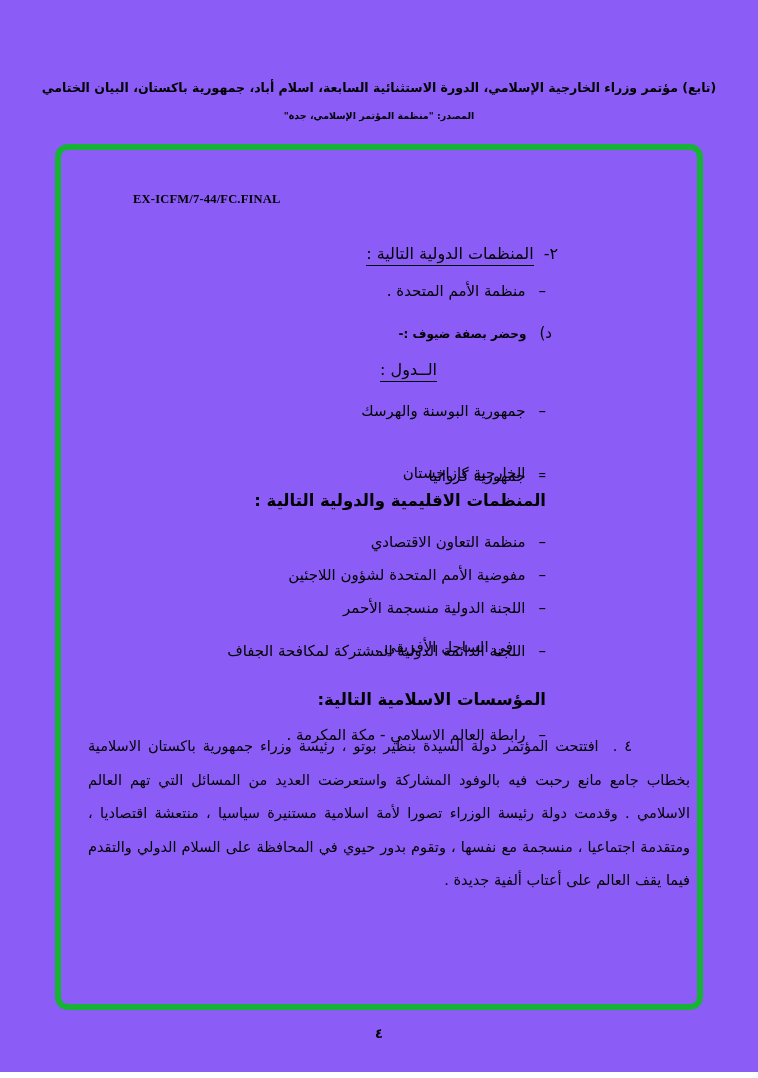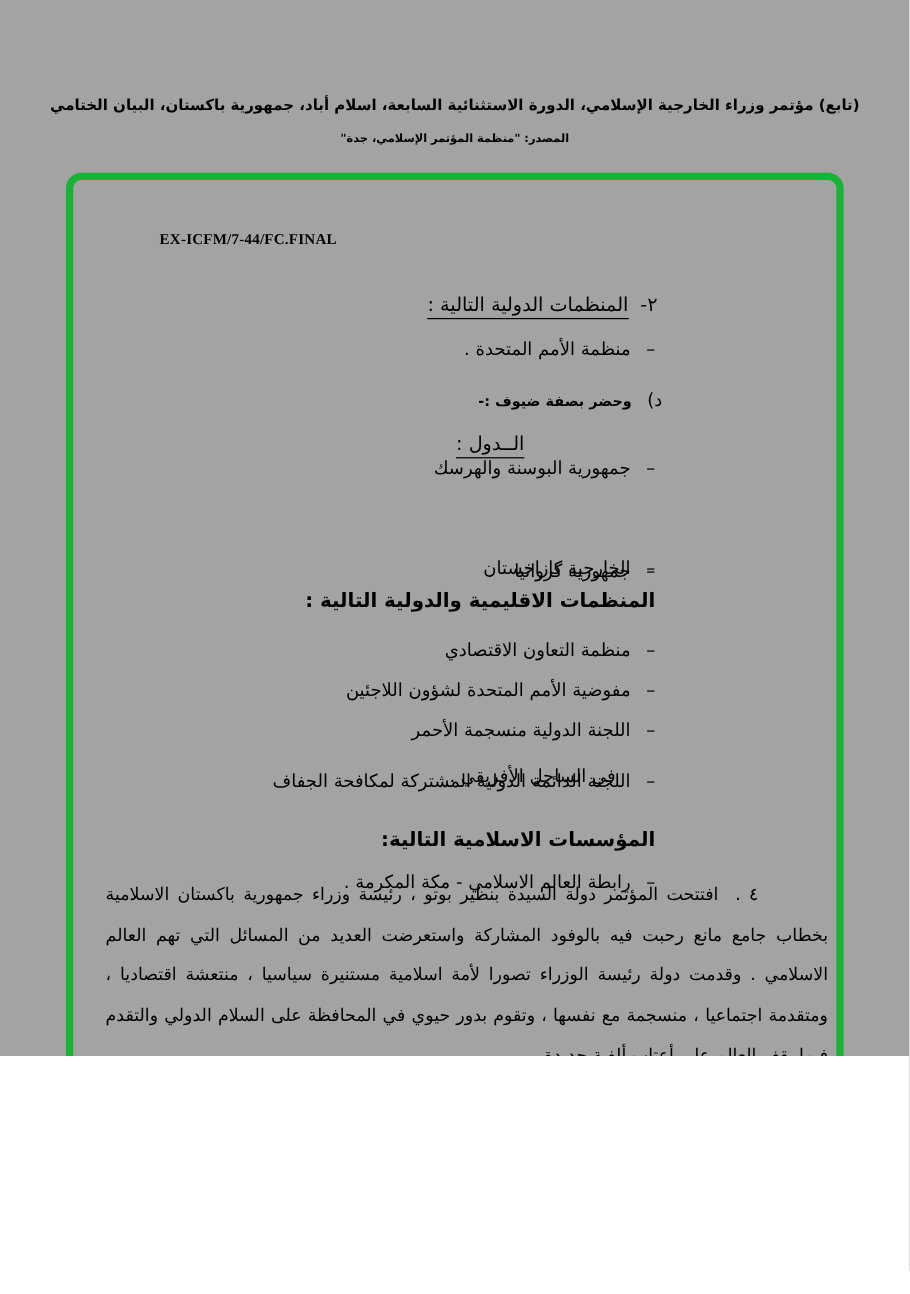--- a/index.html
+++ b/index.html
@@ -1,17 +1,17 @@
 <!DOCTYPE html>
 <html lang="ar"><head>
 <meta charset="utf-8">
 <style>
   html,body{margin:0;padding:0;background:#ffffff;}
   .page{
-    position:relative;width:758px;height:880px;background:#a3a3a3;
+    position:relative;width:758px;height:1072px;background:#8b5cf6;
     font-family:"DejaVu Sans",sans-serif;color:#000;overflow:hidden;
   }
   .hdr1{
     position:absolute;top:78px;left:30px;right:30px;text-align:center;
     direction:rtl;font-weight:bold;font-size:12.5px;line-height:20px;
   }
   .hdr2{
     position:absolute;top:110px;left:30px;right:30px;text-align:center;
     direction:rtl;font-weight:bold;font-size:9.5px;
   }
@@ -49,37 +49,37 @@
 
 <div class="page">
 
   <div class="hdr1">(تابع) مؤتمر وزراء الخارجية الإسلامي، الدورة الاستثنائية السابعة، اسلام أباد، جمهورية باكستان، البيان الختامي</div>
   <div class="hdr2">المصدر: "منظمة المؤتمر الإسلامي، جدة"</div>
 
   <div class="frame" style="border-color: rgb(23, 179, 53);"></div>
 
   <div class="docref">EX-ICFM/7-44/FC.FINAL</div>
 
-  <div class="arow" style="top:243px;right:210px;font-size:16px;">
+  <div class="arow" style="top:243px;right:200px;font-size:16px;">
     <span class="sec-num">٢-</span><span class="u">المنظمات الدولية التالية :</span>
   </div>
 
   <div class="arow item" style="top:280px;text-align:center;">
     <span class="dash">–</span><span>منظمة الأمم المتحدة .</span>
   </div>
 
   <div class="arow" style="top:322px;right:206px;">
     <span class="d-letter">د)</span><span class="d-title">وحضر بصفة ضيوف :-</span>
   </div>
 
   <div class="arow" style="top:359px;right:321px;font-size:16px;">
     <span class="u">الــدول :</span>
   </div>
 
-  <div class="arow item" style="top:379px;">
+  <div class="arow item" style="top:400px;">
     <span class="dash">–</span><span>جمهورية البوسنة والهرسك</span>
   </div>
   <div class="arow item" style="top:429px;margin-top:36px;">
     <span class="dash">–</span><span>جمهورية كرواتيا</span>
   </div>
   <div class="arow item" style="top:462px;">
     <span class="dash">–</span><span>الخارجية كازاخستان</span>
   </div>
 
   <div class="arow bold-h" style="top:490px;right:212px;margin-left:29px;">المنظمات الاقليمية والدولية التالية :</div>

